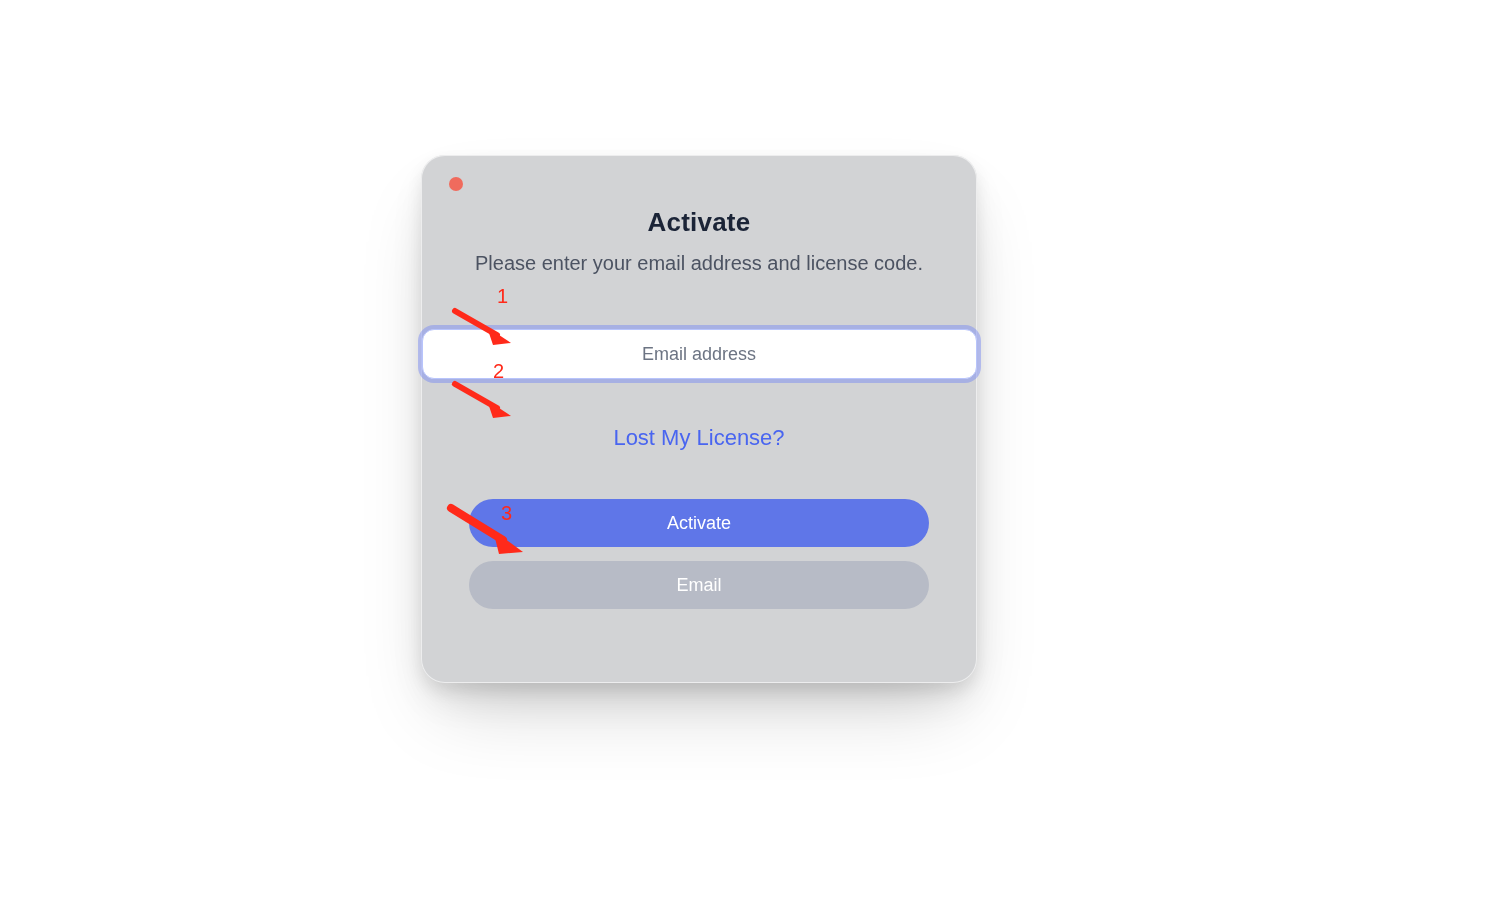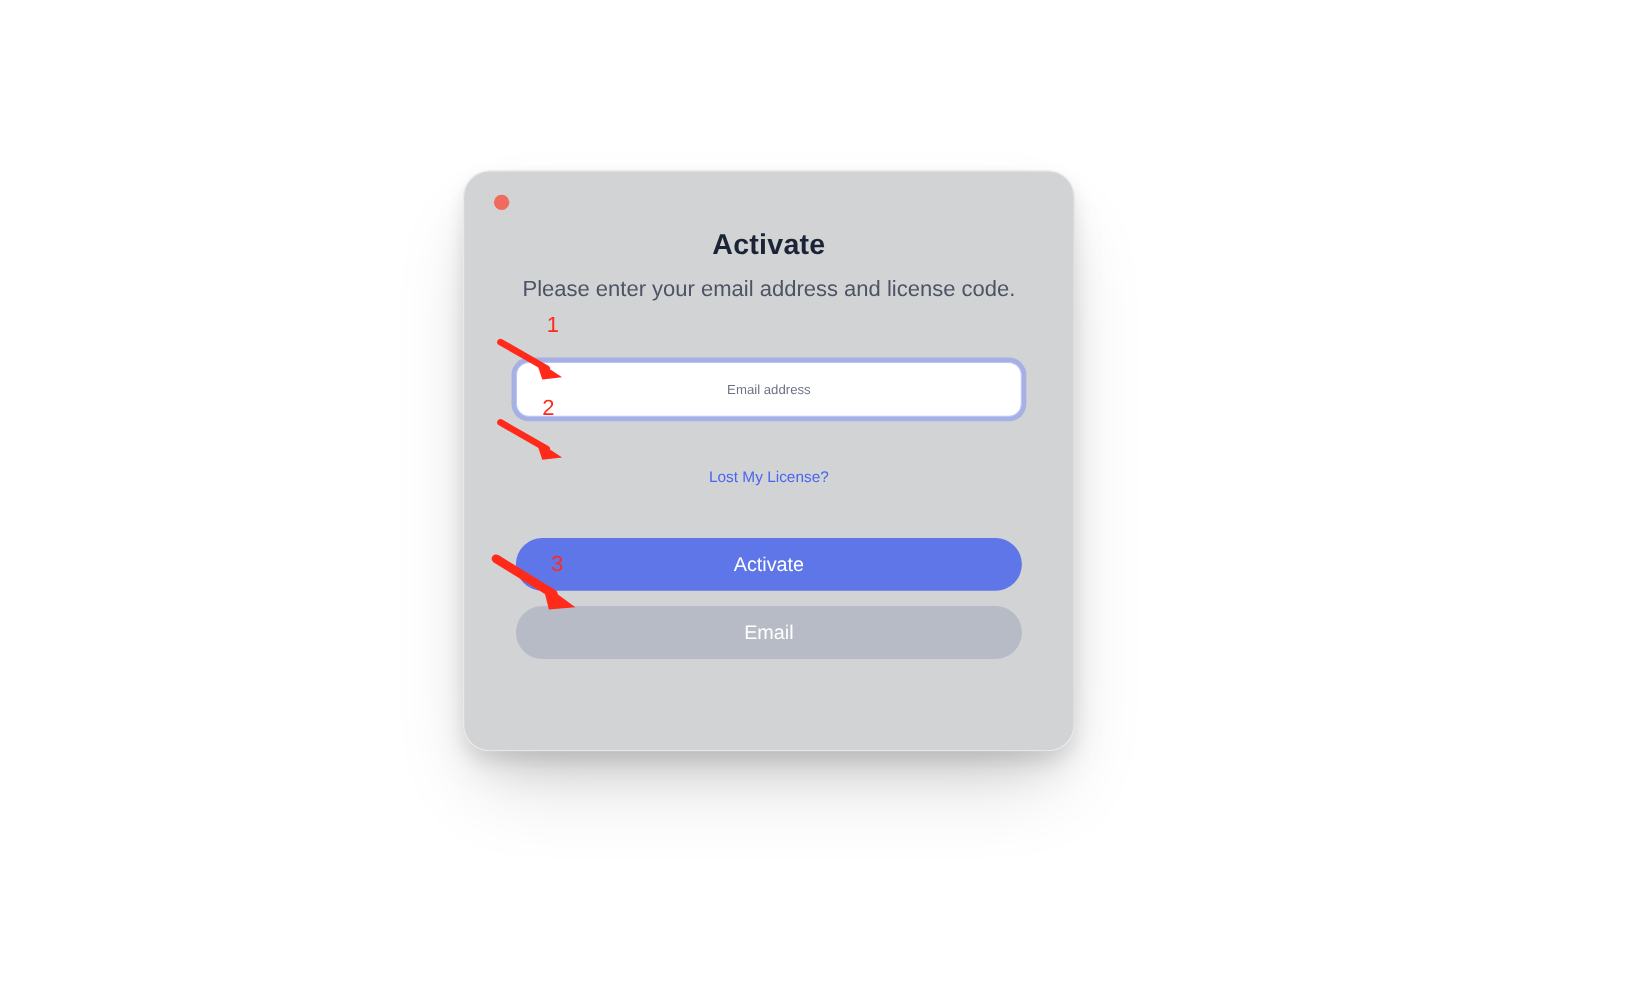--- a/index.html
+++ b/index.html
@@ -56,40 +56,40 @@
     }
     .inputs {
       margin-top: 54px;
       width: 460px;
       display: flex;
       flex-direction: column;
       gap: 22px;
       align-items: center;
     }
     .input {
-      width: 460px;
+      width: 555px;
       height: 50px;
       border-radius: 10px;
       border: 1px solid #d7dbe3;
       background: #ffffff;
       text-align: center;
-      font-size: 12px;
+      font-size: 18px;
       color: #3a3f48;
       outline: none;
       box-shadow: 0 1px 2px rgba(0,0,0,.06);
     }
     .input::placeholder { color: #6c7483; }
     .input.focused {
       border: 1px solid #b8c4fb;
       box-shadow: 0 0 0 4px rgba(115,133,245,.45);
       border-radius: 12px;
     }
     .lost-link {
       margin-top: 46px;
-      font-size: 14px;
+      font-size: 22px;
       color: #4965f0;
       text-decoration: none;
       cursor: pointer;
     }
     .buttons {
       margin-top: 48px;
       width: 460px;
       display: flex;
       flex-direction: column;
       gap: 14px;

